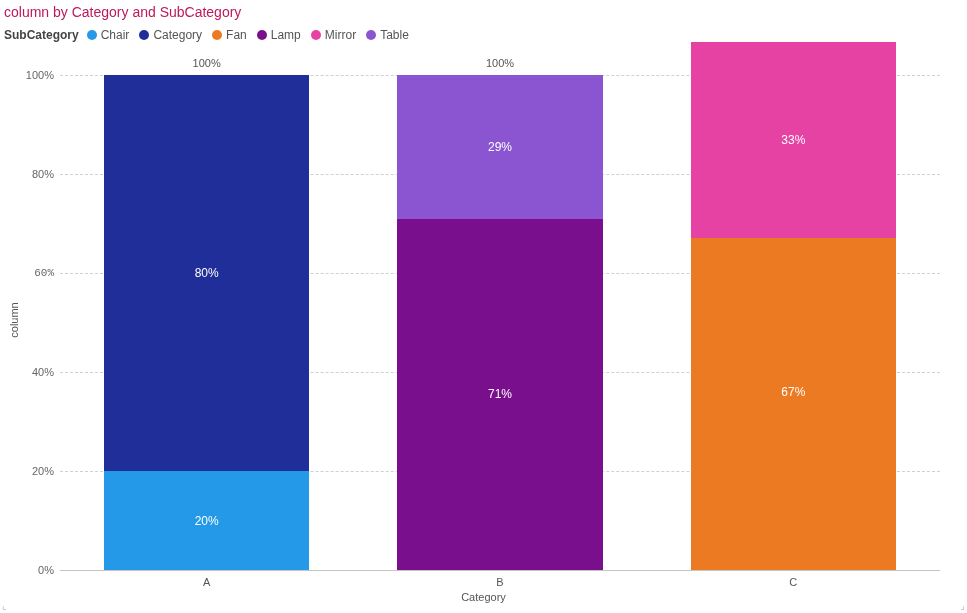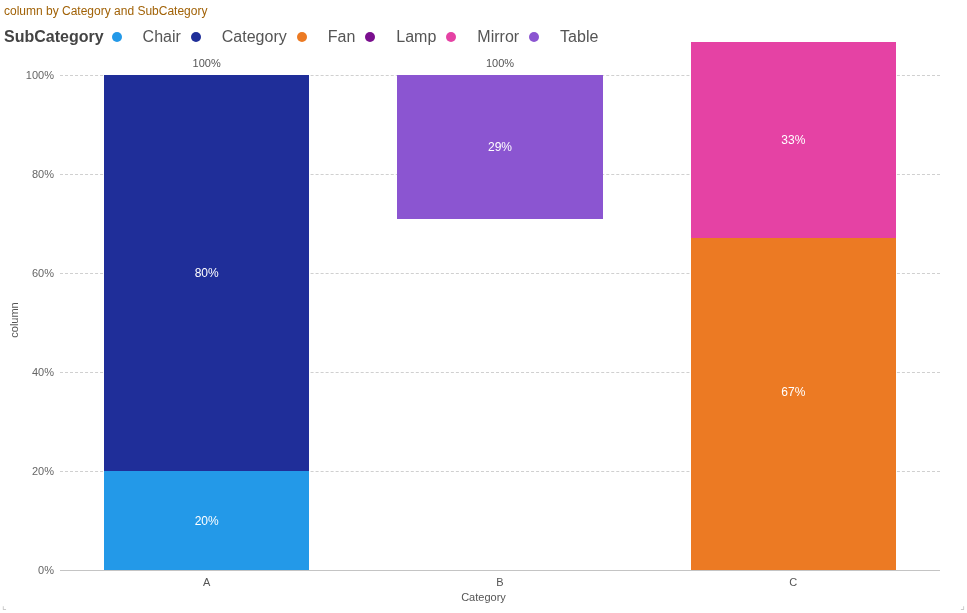--- a/index.html
+++ b/index.html
@@ -16,42 +16,42 @@
   .chart-wrap {
     width: 967px;
     height: 613px;
     position: relative;
     box-sizing: border-box;
   }
   .title {
     position: absolute;
     top: 4px;
     left: 4px;
-    font-size: 12px;
-    color: #a16207;
+    font-size: 14px;
+    color: #be185d;
   }
   .legend {
     position: absolute;
     top: 28px;
     left: 4px;
     display: flex;
     align-items: center;
     gap: 6px;
-    font-size: 16px;
+    font-size: 12px;
     color: #555;
   }
   .legend .legend-title {
     font-weight: 600;
     color: #444;
     margin-right: 2px;
   }
   .legend .item {
     display: flex;
     align-items: center;
-    gap: 21px;
+    gap: 4px;
     margin-right: 4px;
   }
   .legend .swatch {
     width: 10px;
     height: 10px;
     border-radius: 50%;
     display: inline-block;
   }
   
   .plot {
@@ -179,37 +179,40 @@
 
   <div class="plot">
 
   <div class="gridline solid" style="top: 495px;"></div>
       <div class="y-tick" style="top: 495px;">0%</div>
       <div class="gridline" style="top: 396px;"></div>
       <div class="y-tick" style="top: 396px;">20%</div>
       <div class="gridline" style="top: 297px;"></div>
       <div class="y-tick" style="top: 297px;">40%</div>
       <div class="gridline" style="top: 198px;"></div>
-      <div class="y-tick" style="top: 198px;">60%</div>
+      <div class="y-tick" style="top: 198px; font-family: Liberation Mono, monospace;">60%</div>
       <div class="gridline" style="top: 99px;"></div>
       <div class="y-tick" style="top: 99px;">80%</div>
       <div class="gridline" style="top: 0px;"></div>
       <div class="y-tick" style="top: 0px;">100%</div>
       <div class="bar-group" style="left: 44px; width: 205.333px;">
         <div class="bar-total-label">100%</div>
         <div class="segment" style="bottom: 0px; height: 99px; background: rgb(35, 153, 232);">
           <span class="segment-label">20%</span>
         </div>
         <div class="segment" style="bottom: 99px; height: 396px; background: rgb(31, 46, 153);">
           <span class="segment-label">80%</span>
         </div>
         <div class="x-tick">A</div>
       </div>
       <div class="bar-group" style="left: 337.333px; width: 205.333px;">
         <div class="bar-total-label">100%</div>
+        <div class="segment" style="bottom: 0px; height: 351.45px; background: rgb(122, 15, 142);">
+          <span class="segment-label">71%</span>
+        </div>
         <div class="segment" style="bottom: 351.45px; height: 143.55px; background: rgb(139, 85, 209);">
           <span class="segment-label">29%</span>
         </div>
         <div class="x-tick">B</div>
       </div>
       <div class="bar-group" style="left: 630.667px; width: 205.333px;">
         <div class="bar-total-label">100%</div>
         <div class="segment" style="bottom: 0px; height: 356px; background: rgb(236, 122, 35);">
           <span class="segment-label">67%</span>
         </div>

